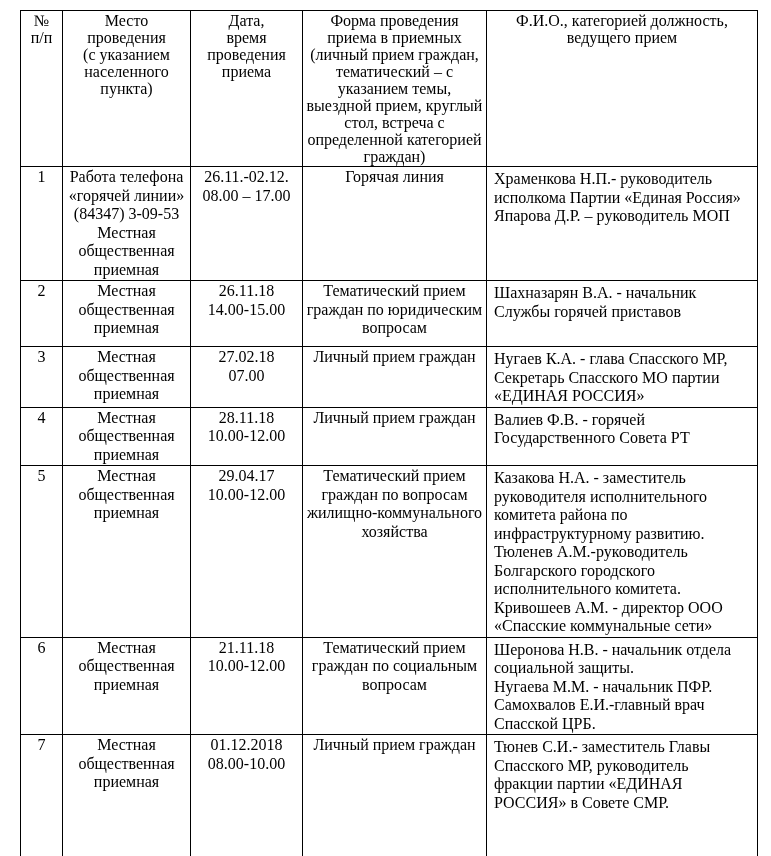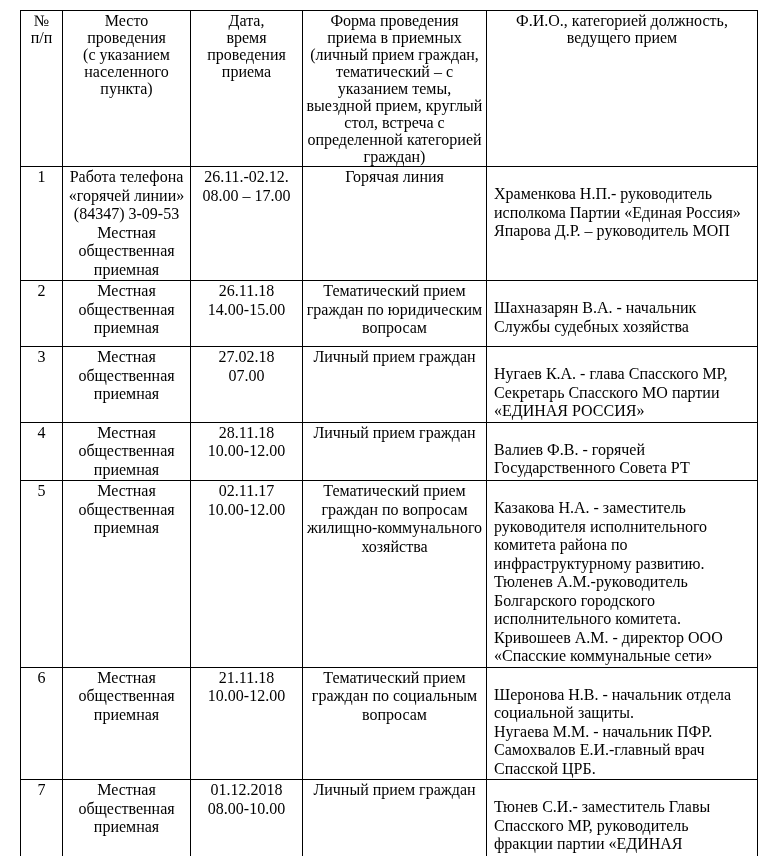--- a/index.html
+++ b/index.html
@@ -39,21 +39,21 @@
     vertical-align: middle;
     line-height: 17px;
     padding: 2px 3px;
   }
   thead th .hdr-part { display: block; white-space: pre-line; }
   thead th .bold { font-weight: normal; }
 
   tbody td { text-align: center; }
   tbody td.left {
     text-align: left;
-    padding: 18px 6px 1px 7px;
+    padding: 3px 6px 1px 7px;
   }
   .pre { white-space: pre-line; margin-left: 12px; }
 
   tr.r1 { height: 108px; }
   tr.r2 { height: 66px;  }
   tr.r3 { height: 56px;  }
   tr.r4 { height: 56px;  }
   tr.r5 { height: 166px; }
   tr.r6 { height: 94px;  }
   tr.r7 { height: 130px; }
@@ -110,21 +110,21 @@
       <td>Горячая линия</td>
       <td class="left pre">Храменкова Н.П.- руководитель исполкома Партии «Единая Россия»
 Япарова Д.Р. – руководитель МОП</td>
     </tr>
     <tr class="r2">
       <td>2</td>
       <td class="pre">Местная общественная приемная</td>
       <td class="pre">26.11.18
 14.00-15.00</td>
       <td>Тематический прием граждан по юридическим вопросам</td>
-      <td class="left pre">Шахназарян В.А. - начальник Службы судебных хозяйства</td>
+      <td class="left pre">Шахназарян В.А. - начальник Службы горячей приставов</td>
     </tr>
     <tr class="r3">
       <td>3</td>
       <td class="pre">Местная общественная приемная</td>
       <td class="pre">27.02.18
 07.00</td>
       <td>Личный прием граждан</td>
       <td class="left pre">Нугаев К.А. - глава Спасского МР,
 Секретарь Спасского МО партии «ЕДИНАЯ РОССИЯ»</td>
     </tr>
@@ -132,21 +132,21 @@
       <td>4</td>
       <td class="pre">Местная общественная приемная</td>
       <td class="pre">28.11.18
 10.00-12.00</td>
       <td>Личный прием граждан</td>
       <td class="left pre">Валиев Ф.В. - горячей Государственного Совета РТ</td>
     </tr>
     <tr class="r5">
       <td>5</td>
       <td class="pre">Местная общественная приемная</td>
-      <td class="pre">02.11.17
+      <td class="pre">29.04.17
 10.00-12.00</td>
       <td>Тематический прием граждан по вопросам жилищно-коммунального хозяйства</td>
       <td class="left pre">Казакова Н.А. - заместитель руководителя исполнительного комитета района по инфраструктурному развитию.
 Тюленев А.М.-руководитель Болгарского городского исполнительного комитета.
 Кривошеев А.М. - директор ООО «Спасские коммунальные сети»</td>
     </tr>
     <tr class="r6">
       <td>6</td>
       <td class="pre">Местная общественная приемная</td>
       <td class="pre">21.11.18

